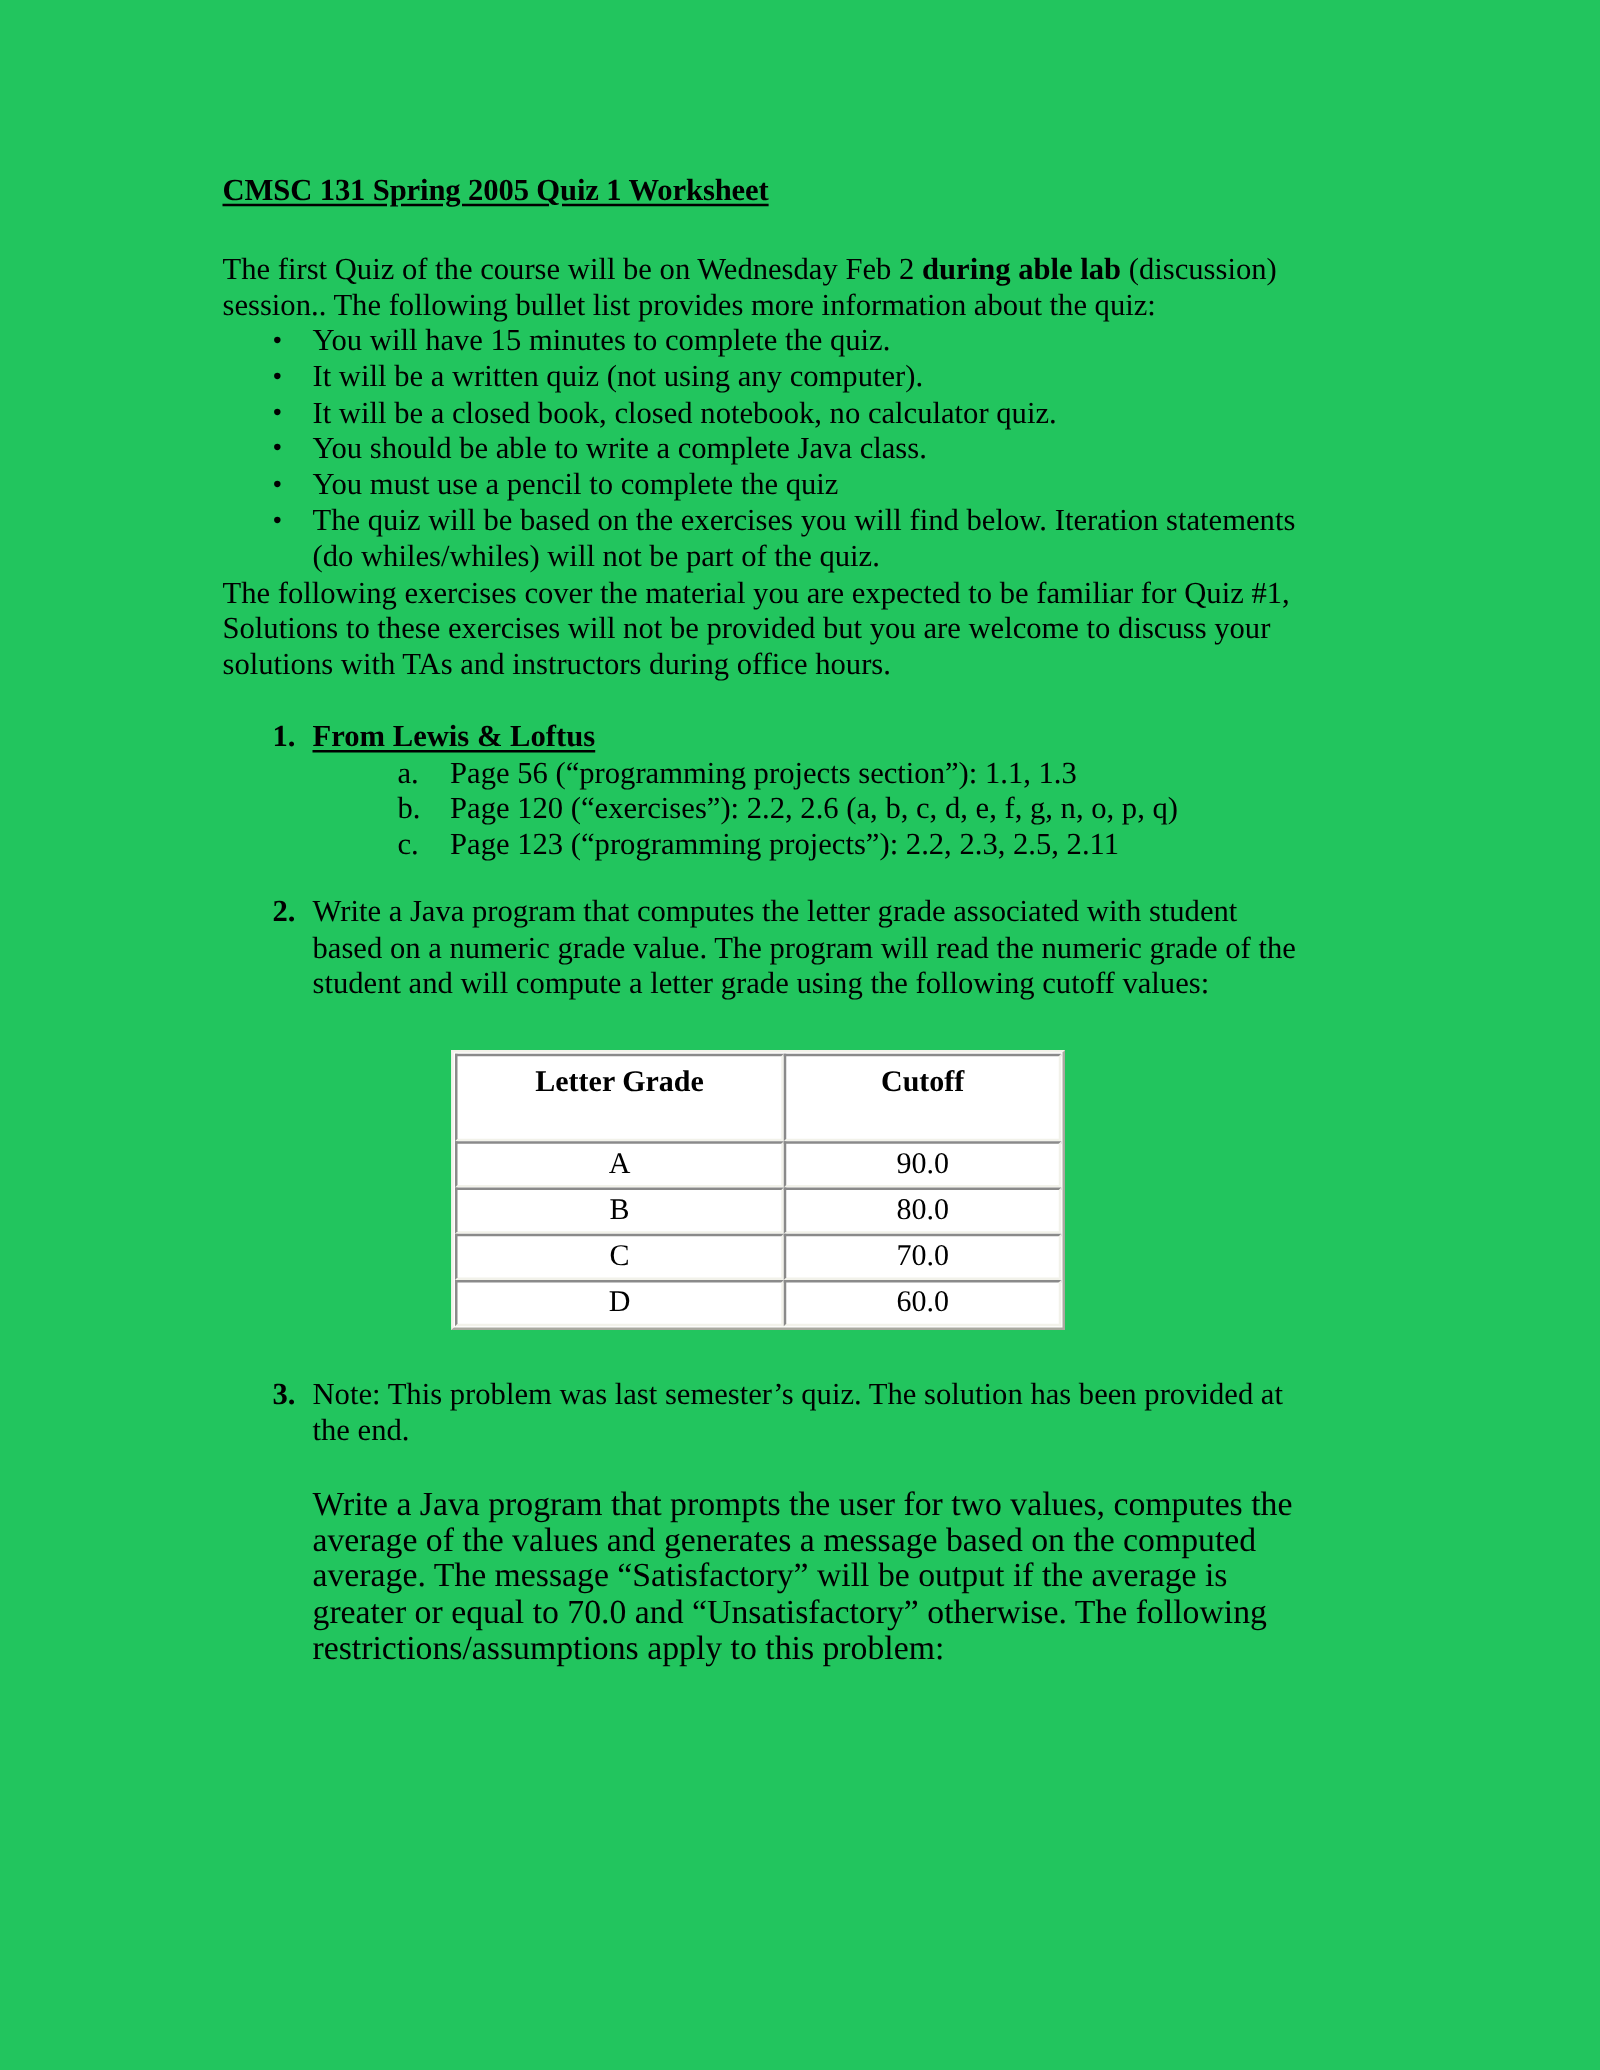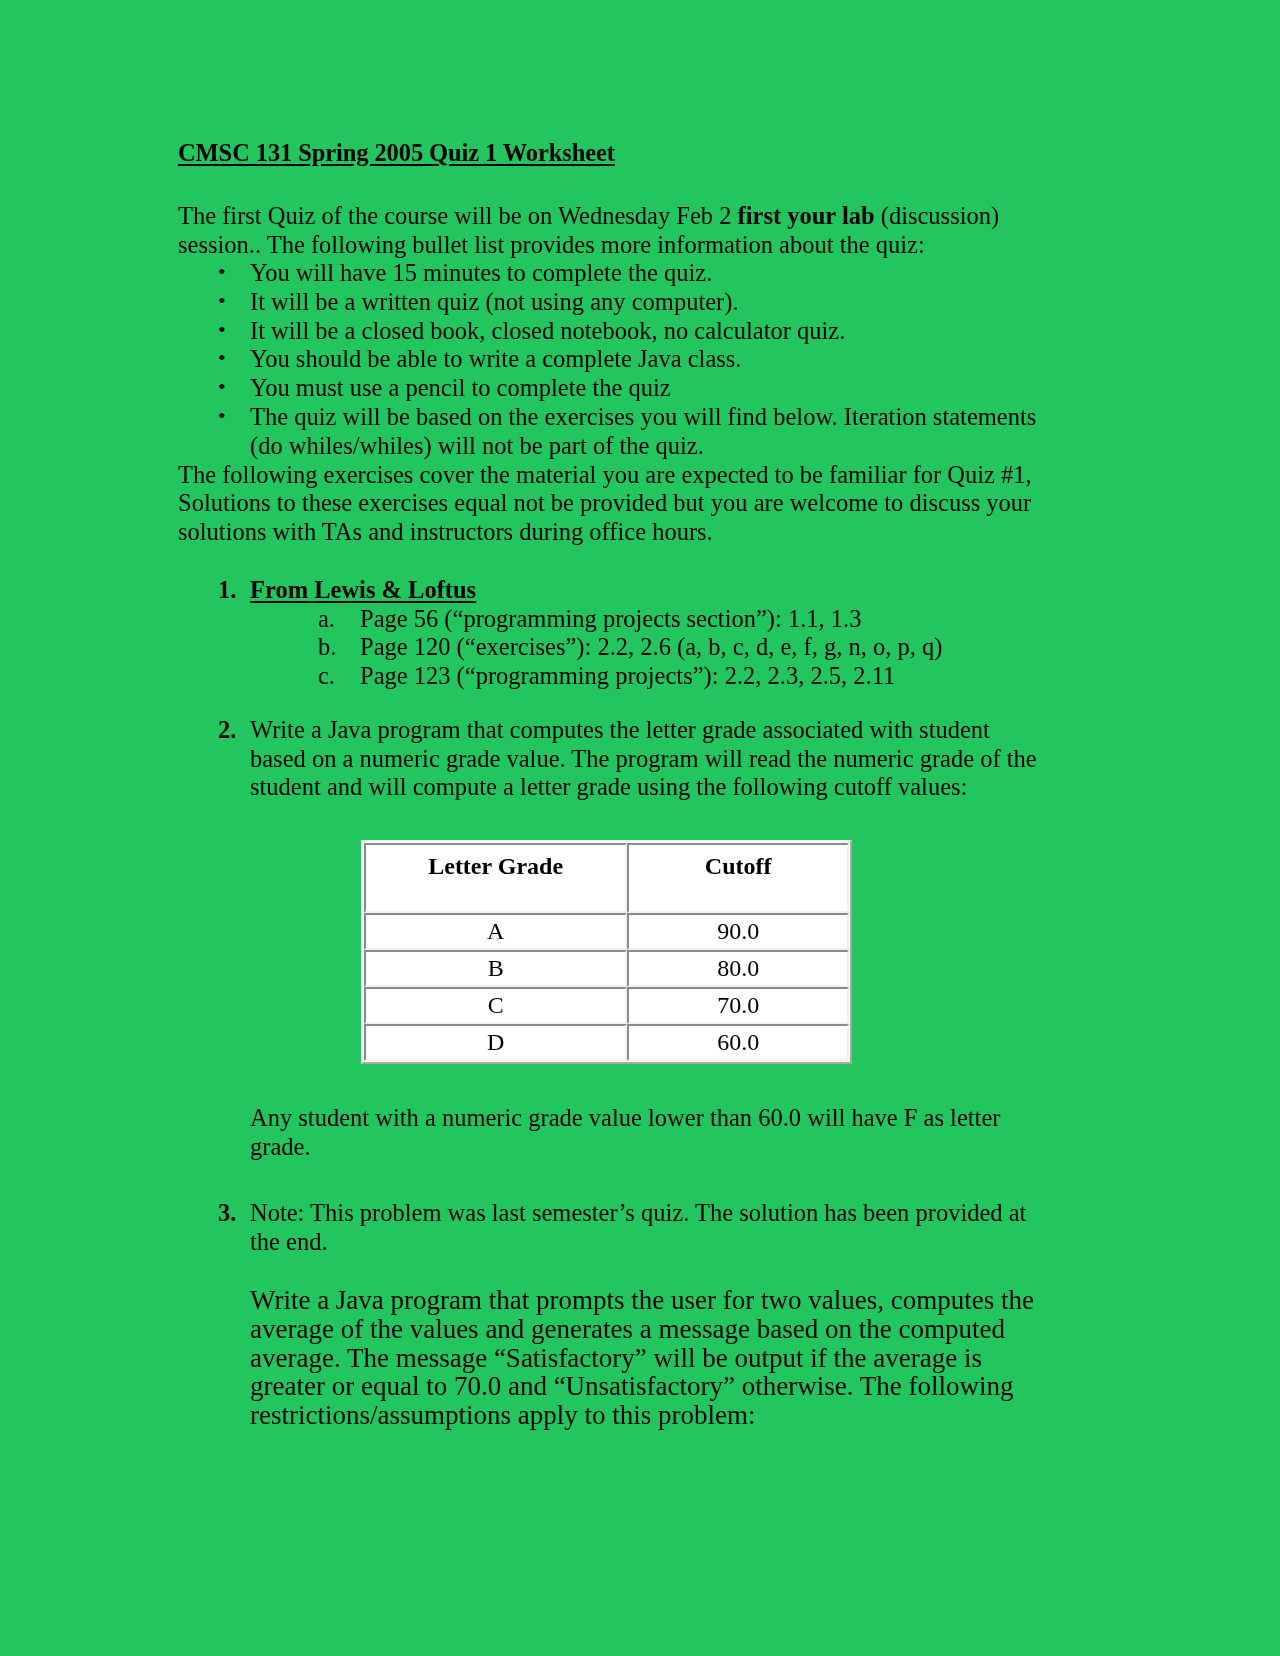--- a/index.html
+++ b/index.html
@@ -156,32 +156,32 @@
     line-height: 28.6px;
   }
 </style>
 </head>
 <body>
 
 <div class="page">
 
   <h1 class="doc-title">CMSC 131 Spring 2005 Quiz 1 Worksheet</h1>
 
-  <p class="body-para intro-para"><span>The first Quiz of the course will be on Wednesday Feb 2 </span><b>first your lab</b><span> (discussion) session..  The following bullet list provides more information about the quiz:</span></p>
+  <p class="body-para intro-para"><span>The first Quiz of the course will be on Wednesday Feb 2 </span><b>during able lab</b><span> (discussion) session..  The following bullet list provides more information about the quiz:</span></p>
 
   <ul class="bullets">
     <li>You will have 15 minutes to complete the quiz.</li>
     <li>It will be a written quiz (not using any computer).</li>
     <li>It will be a closed book, closed notebook, no calculator quiz.</li>
     <li>You should be able to write a complete Java class.</li>
     <li>You must use a pencil to complete the quiz</li>
     <li>The quiz will be based on the exercises you will find below.  Iteration statements (do whiles/whiles) will not be part of the quiz.</li>
   </ul>
 
-  <p class="body-para mid-para">The following exercises cover the material you are expected to be familiar for Quiz #1, Solutions to these exercises equal not be provided but you are welcome to discuss your solutions with TAs and instructors during office hours.</p>
+  <p class="body-para mid-para">The following exercises cover the material you are expected to be familiar for Quiz #1, Solutions to these exercises will not be provided but you are welcome to discuss your solutions with TAs and instructors during office hours.</p>
 
   <div class="spacer-30"></div>
 
   <ol class="numbered">
     <li>
       <span class="marker">1.</span>
       <span class="item-heading">From Lewis &amp; Loftus</span>
       <ol class="alpha">
         <li>
           <span class="marker">a.</span>
@@ -226,21 +226,20 @@
           <td class="col-cutoff">70.0</td>
         </tr>
         <tr class="data-row">
           <td class="col-letter">D</td>
           <td class="col-cutoff">60.0</td>
         </tr>
       </tbody>
     </table>
   </div>
 
-  <p class="after-table">Any student with a numeric grade value lower than 60.0 will have F as letter grade.</p>
 
   <div class="spacer-38"></div>
 
   <ol class="numbered">
     <li>
       <span class="marker">3.</span>
       <span>Note: This problem was last semester’s quiz.  The solution has been provided at the end.</span>
     </li>
   </ol>
 

